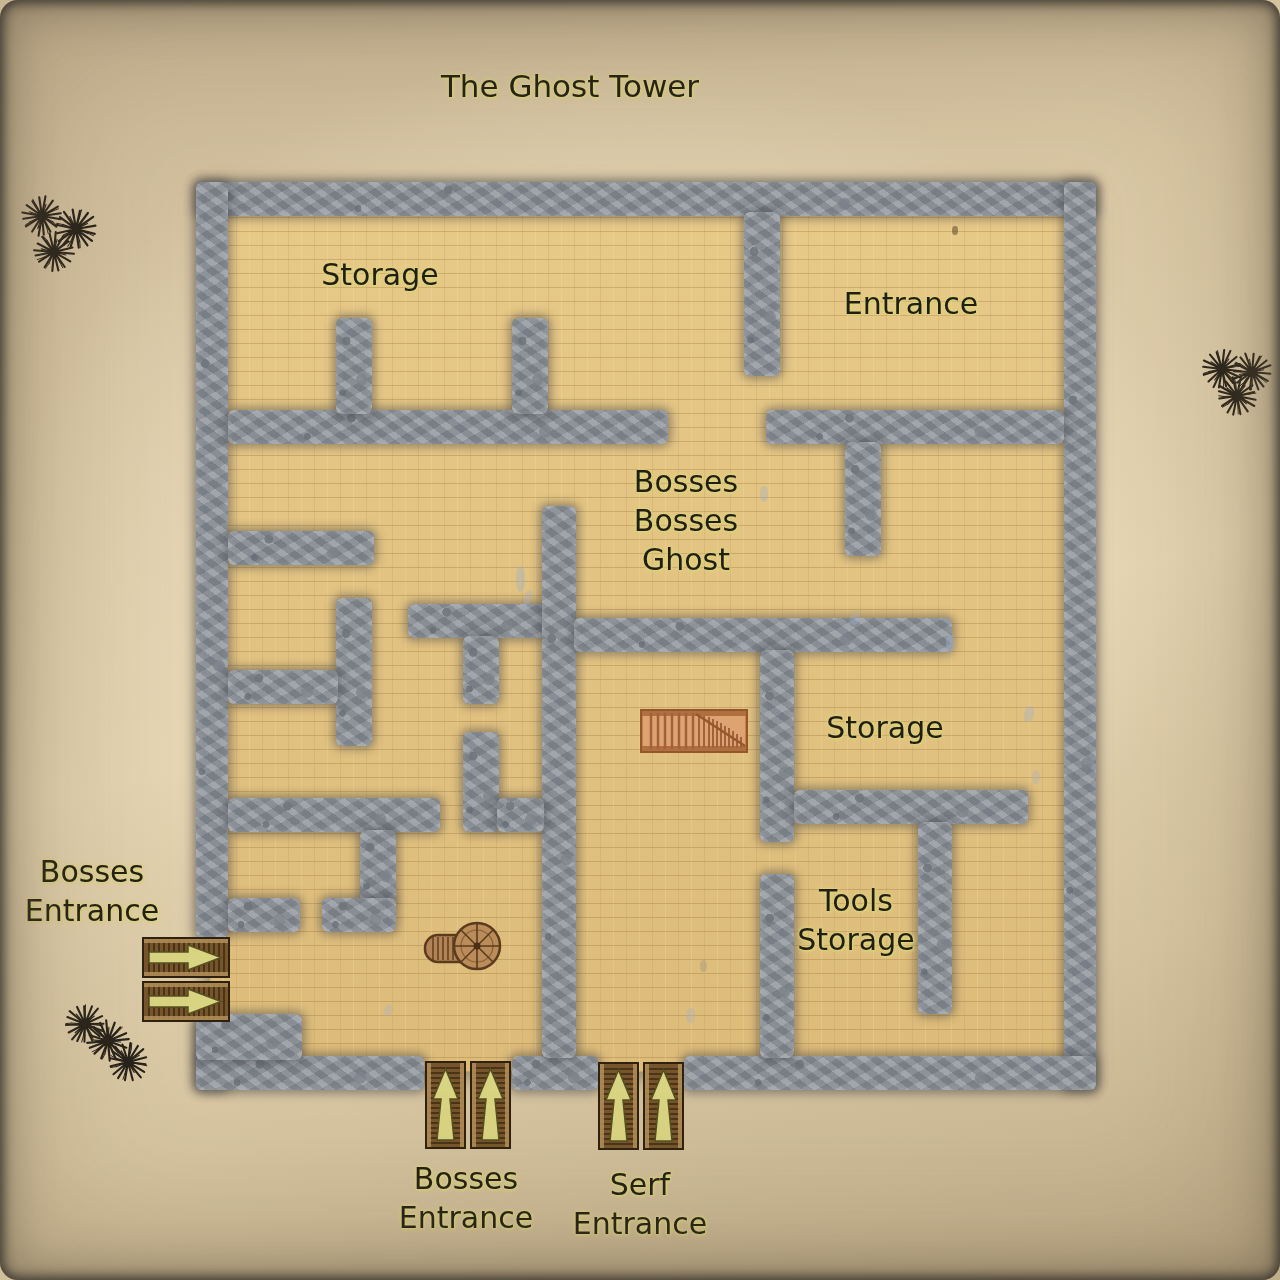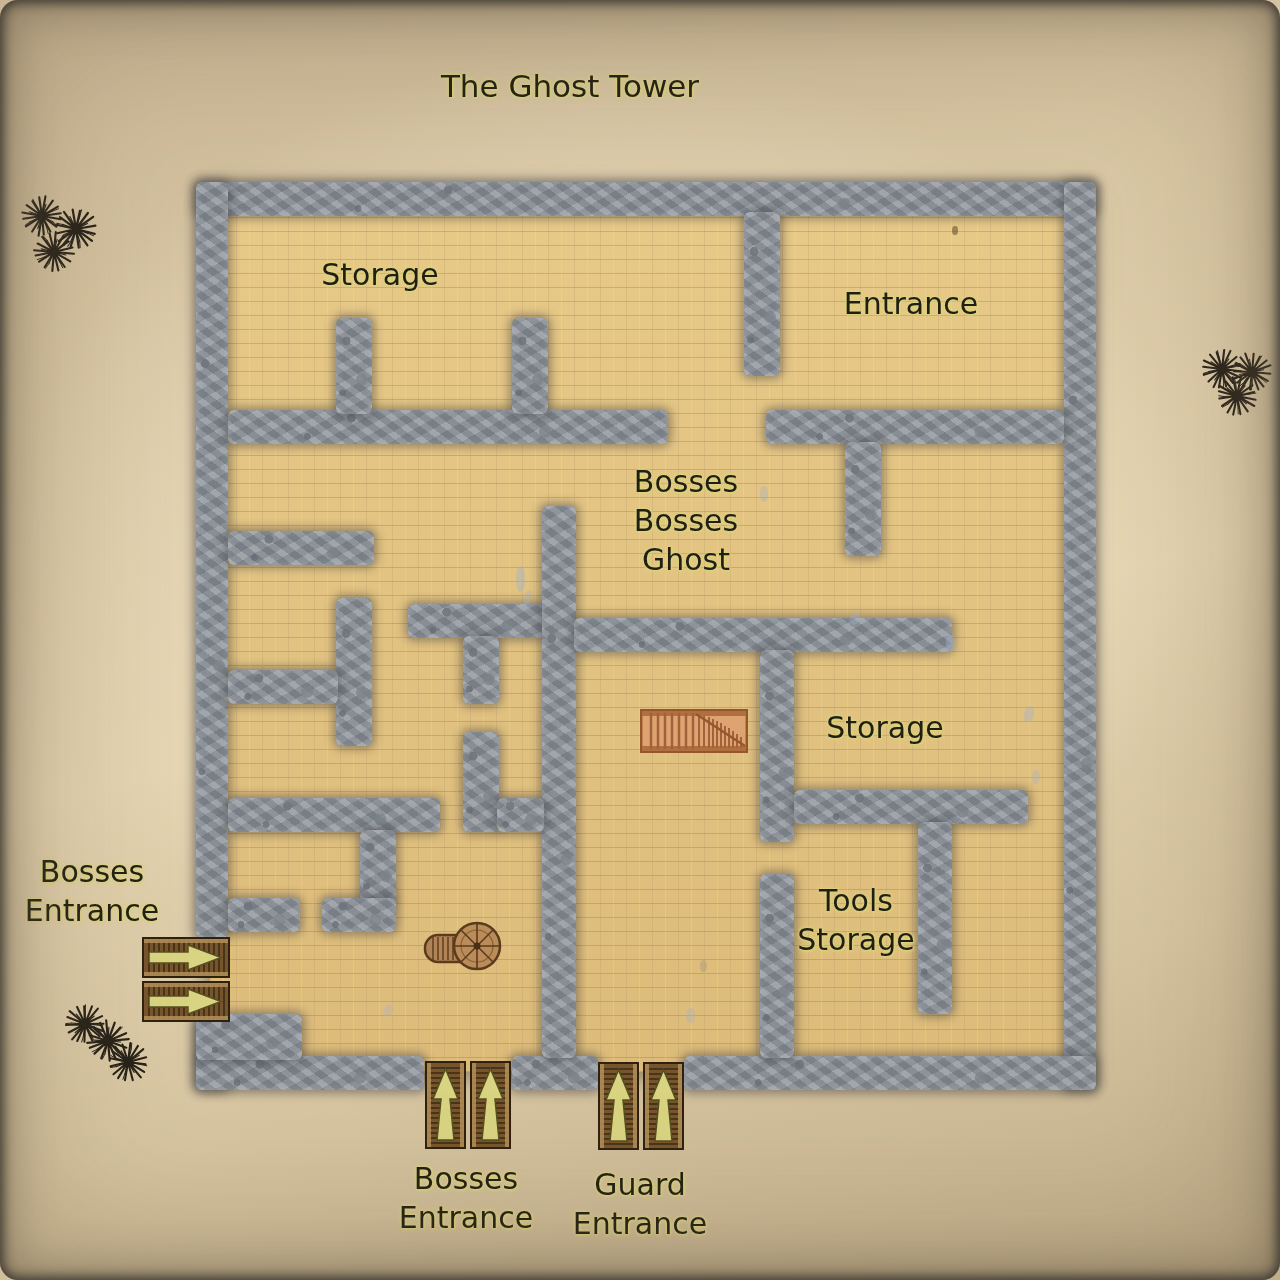--- a/index.html
+++ b/index.html
@@ -143,21 +143,21 @@
 </div>
 <div class="lbl" style="left:92px;top:891px">
   <div>Bosses</div>
   <div>Entrance</div>
 </div>
 <div class="lbl" style="left:466px;top:1198px">
   <div>Bosses</div>
   <div>Entrance</div>
 </div>
 <div class="lbl" style="left:640px;top:1204px">
-  <div>Guard</div>
+  <div>Serf</div>
   <div>Entrance</div>
 </div>
 
 <svg class="icon" style="left:640px;top:709px" width="108" height="44" viewBox="0 0 108 44">
   <rect x="1" y="1" width="106" height="42" fill="#c67f4e" stroke="#93572b" stroke-width="2"></rect>
   <rect x="3" y="7" width="102" height="30" fill="#dda471"></rect>
   <rect x="2" y="2" width="104" height="5" fill="#b06f3e"></rect>
   <rect x="2" y="37" width="104" height="5" fill="#b06f3e"></rect>
   <path d="M11 4V40M18 4V40M25 4V40M32 4V40M39 4V40M46 4V40M53 4V40" stroke="#a2613a" stroke-width="2.5"></path>
   <path d="M59 6V39M64 7V39M69 8V39M73 10V39M77 12V39M81 14V39M85 17V39M89 19V39M93 22V39M97 25V39M101 28V39" stroke="#a2613a" stroke-width="2"></path>

